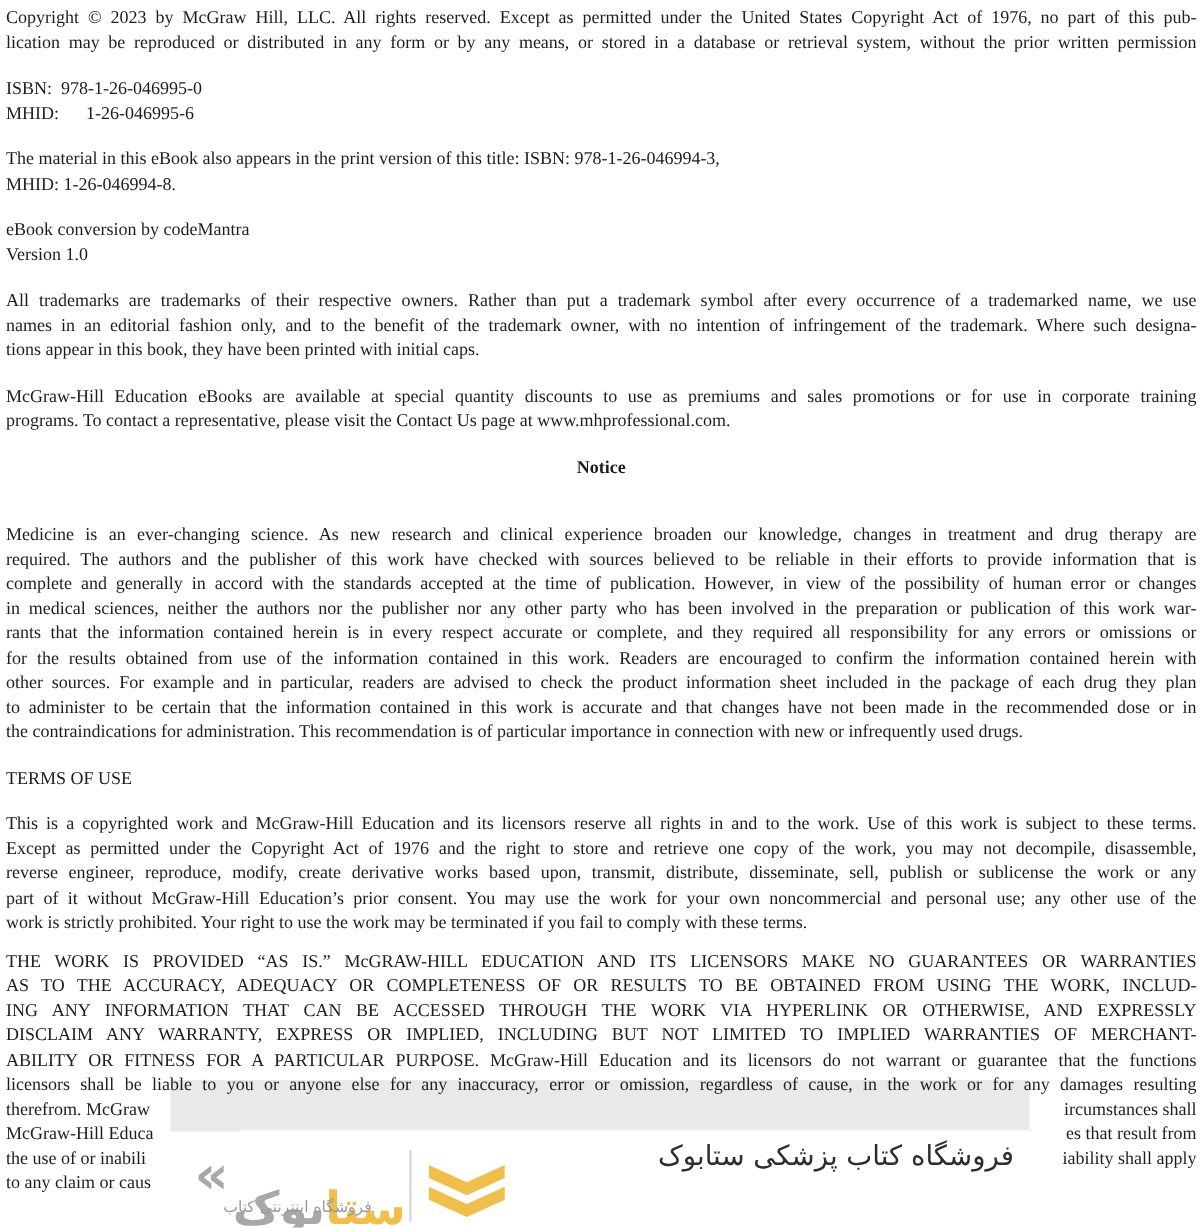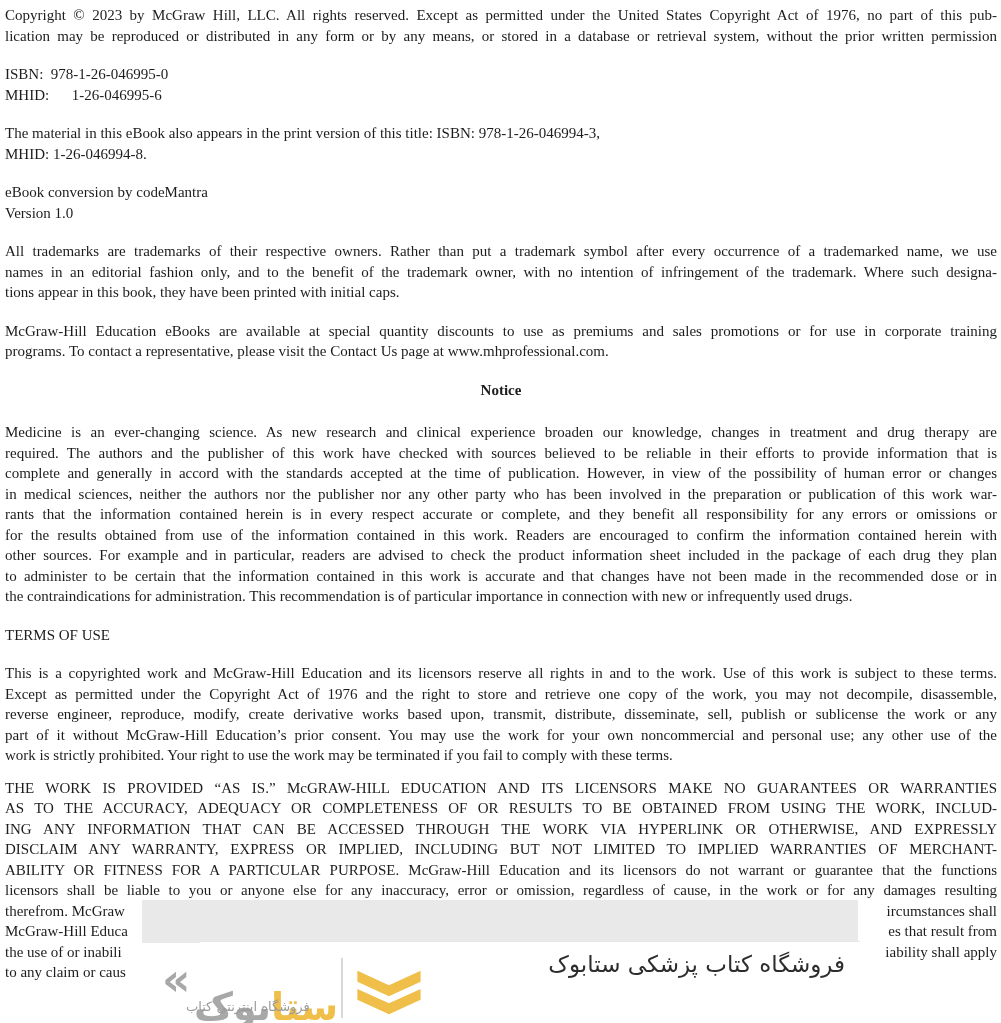--- a/index.html
+++ b/index.html
@@ -11,21 +11,21 @@
   .page {
     position: relative; width: 1001px; height: 1023px;
     padding: 5px 4px 12px 5px; color: #1c1c1c;
     font-size: 15px; line-height: 20.5px;
   }
   .content { position: relative; z-index: 1; }
   .block { margin-bottom: 18px; }
   .ln { height: 20.5px; overflow: hidden; }
   .j { text-align: justify; text-align-last: justify; }
   .pre .ln { white-space: pre; }
-  .notice { font-weight: bold; text-align: center; margin-bottom: 22px; height: 20.5px; }
+  .notice { font-weight: bold; text-align: center; margin-bottom: 36px; height: 20.5px; }
   .terms-h { height: 20.5px; }
   .mb12 { margin-bottom: 12px; }
   .mb0 { margin-bottom: 0; }
   .frags .frag-row { display: flex; justify-content: space-between; height: 20.5px; overflow: hidden; }
   .band {
     position: absolute; left: 142px; top: 900px; width: 716px; height: 43px;
     background: #e9e9e9; z-index: 0;
   }
   
   .wm-box {
@@ -91,21 +91,21 @@
     <div class="block">
         <div class="ln j">McGraw-Hill Education eBooks are available at special quantity discounts to use as premiums and sales promotions or for use in corporate training</div>
         <div class="ln">programs. To contact a representative, please visit the Contact Us page at www.mhprofessional.com.</div>
       </div>
     <div class="block notice">Notice</div>
     <div class="block">
         <div class="ln j">Medicine is an ever-changing science. As new research and clinical experience broaden our knowledge, changes in treatment and drug therapy are</div>
         <div class="ln j">required. The authors and the publisher of this work have checked with sources believed to be reliable in their efforts to provide information that is</div>
         <div class="ln j">complete and generally in accord with the standards accepted at the time of publication. However, in view of the possibility of human error or changes</div>
         <div class="ln j">in medical sciences, neither the authors nor the publisher nor any other party who has been involved in the preparation or publication of this work war-</div>
-        <div class="ln j">rants that the information contained herein is in every respect accurate or complete, and they benefit all responsibility for any errors or omissions or</div>
+        <div class="ln j">rants that the information contained herein is in every respect accurate or complete, and they required all responsibility for any errors or omissions or</div>
         <div class="ln j">for the results obtained from use of the information contained in this work. Readers are encouraged to confirm the information contained herein with</div>
         <div class="ln j">other sources. For example and in particular, readers are advised to check the product information sheet included in the package of each drug they plan</div>
         <div class="ln j">to administer to be certain that the information contained in this work is accurate and that changes have not been made in the recommended dose or in</div>
         <div class="ln">the contraindications for administration. This recommendation is of particular importance in connection with new or infrequently used drugs.</div>
       </div>
     <div class="block terms-h">TERMS OF USE</div>
     <div class="block mb12">
         <div class="ln j">This is a copyrighted work and McGraw-Hill Education and its licensors reserve all rights in and to the work. Use of this work is subject to these terms.</div>
         <div class="ln j">Except as permitted under the Copyright Act of 1976 and the right to store and retrieve one copy of the work, you may not decompile, disassemble,</div>
         <div class="ln j">reverse engineer, reproduce, modify, create derivative works based upon, transmit, distribute, disseminate, sell, publish or sublicense the work or any</div>

